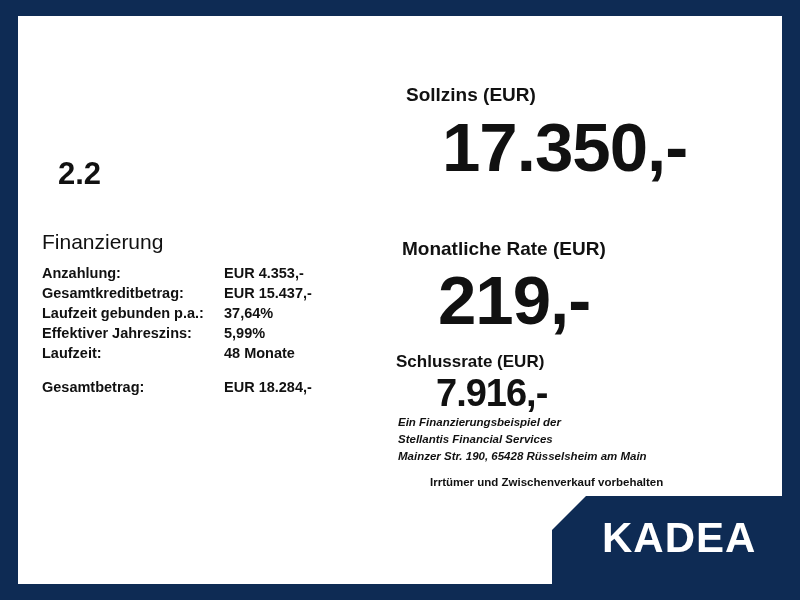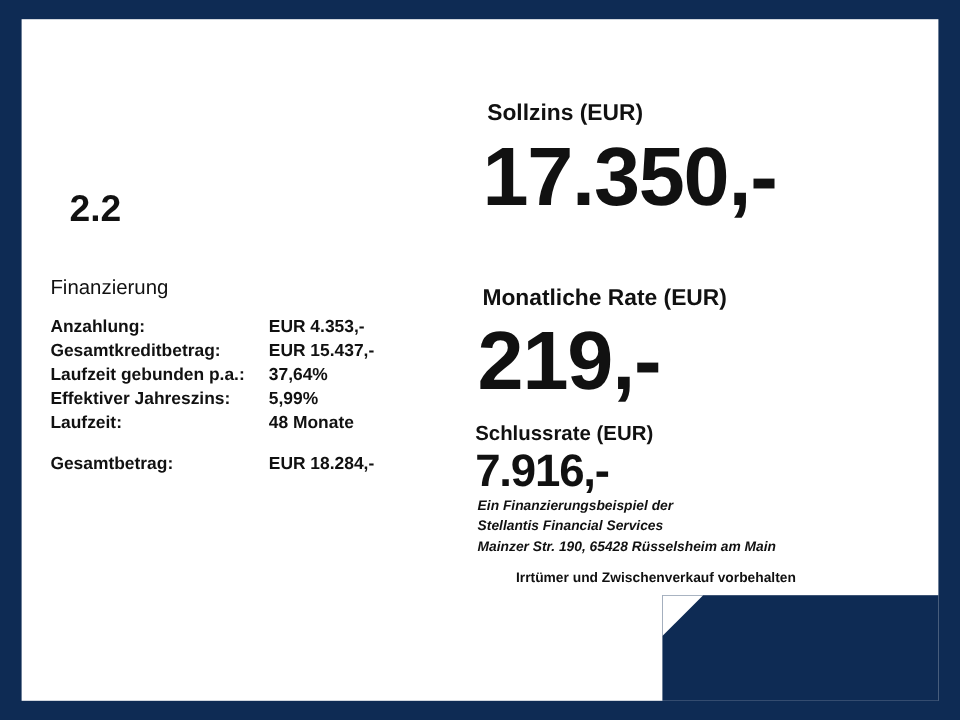--- a/index.html
+++ b/index.html
@@ -34,21 +34,21 @@
     top: 140px;
     font-size: 31px;
     font-weight: bold;
     color: #111111;
     letter-spacing: 0px;
   }
   .fin-title {
     position: absolute;
     left: 24px;
     top: 214px;
-    font-size: 17px;
+    font-size: 21px;
     color: #111111;
   }
   .fin-table {
     position: absolute;
     left: 24px;
     top: 248px;
     border-collapse: collapse;
   }
   .fin-table td {
     font-size: 14.5px;
@@ -78,20 +78,21 @@
     position: absolute;
     font-size: 19px;
     font-weight: bold;
     color: #111111;
   }
   .price-value {
     position: absolute;
     font-weight: bold;
     color: #111111;
     letter-spacing: -1px;
+    margin-left: 40px;
   }
   #kaufpreis-label { left: 20px; top: 68px; }
   #kaufpreis-value { left: 16px; top: 92px; font-size: 69px; }
   #rate-label { left: 16px; top: 222px; }
   #rate-value { left: 12px; top: 245px; font-size: 69px; }
   #schluss-label { left: 10px; top: 336px; font-size: 17px; }
   #schluss-value { left: 10px; top: 356px; font-size: 38px; }
 
   .disclaimer {
     position: absolute;
@@ -198,16 +199,17 @@
       <div class="disclaimer">
         <div>Ein Finanzierungsbeispiel der</div>
         <div>Stellantis Financial Services</div>
         <div> Mainzer Str. 190, 65428 Rüsselsheim am Main</div>
       </div>
       <div class="disclaimer-2">Irrtümer und Zwischenverkauf vorbehalten</div>
     </div>
 
     <div class="logo-box">
       <div class="logo-corner"></div>
+      <div class="logo-text">KADEA</div>
     </div>
 
   </div>
 </div>
 
 </body></html>

